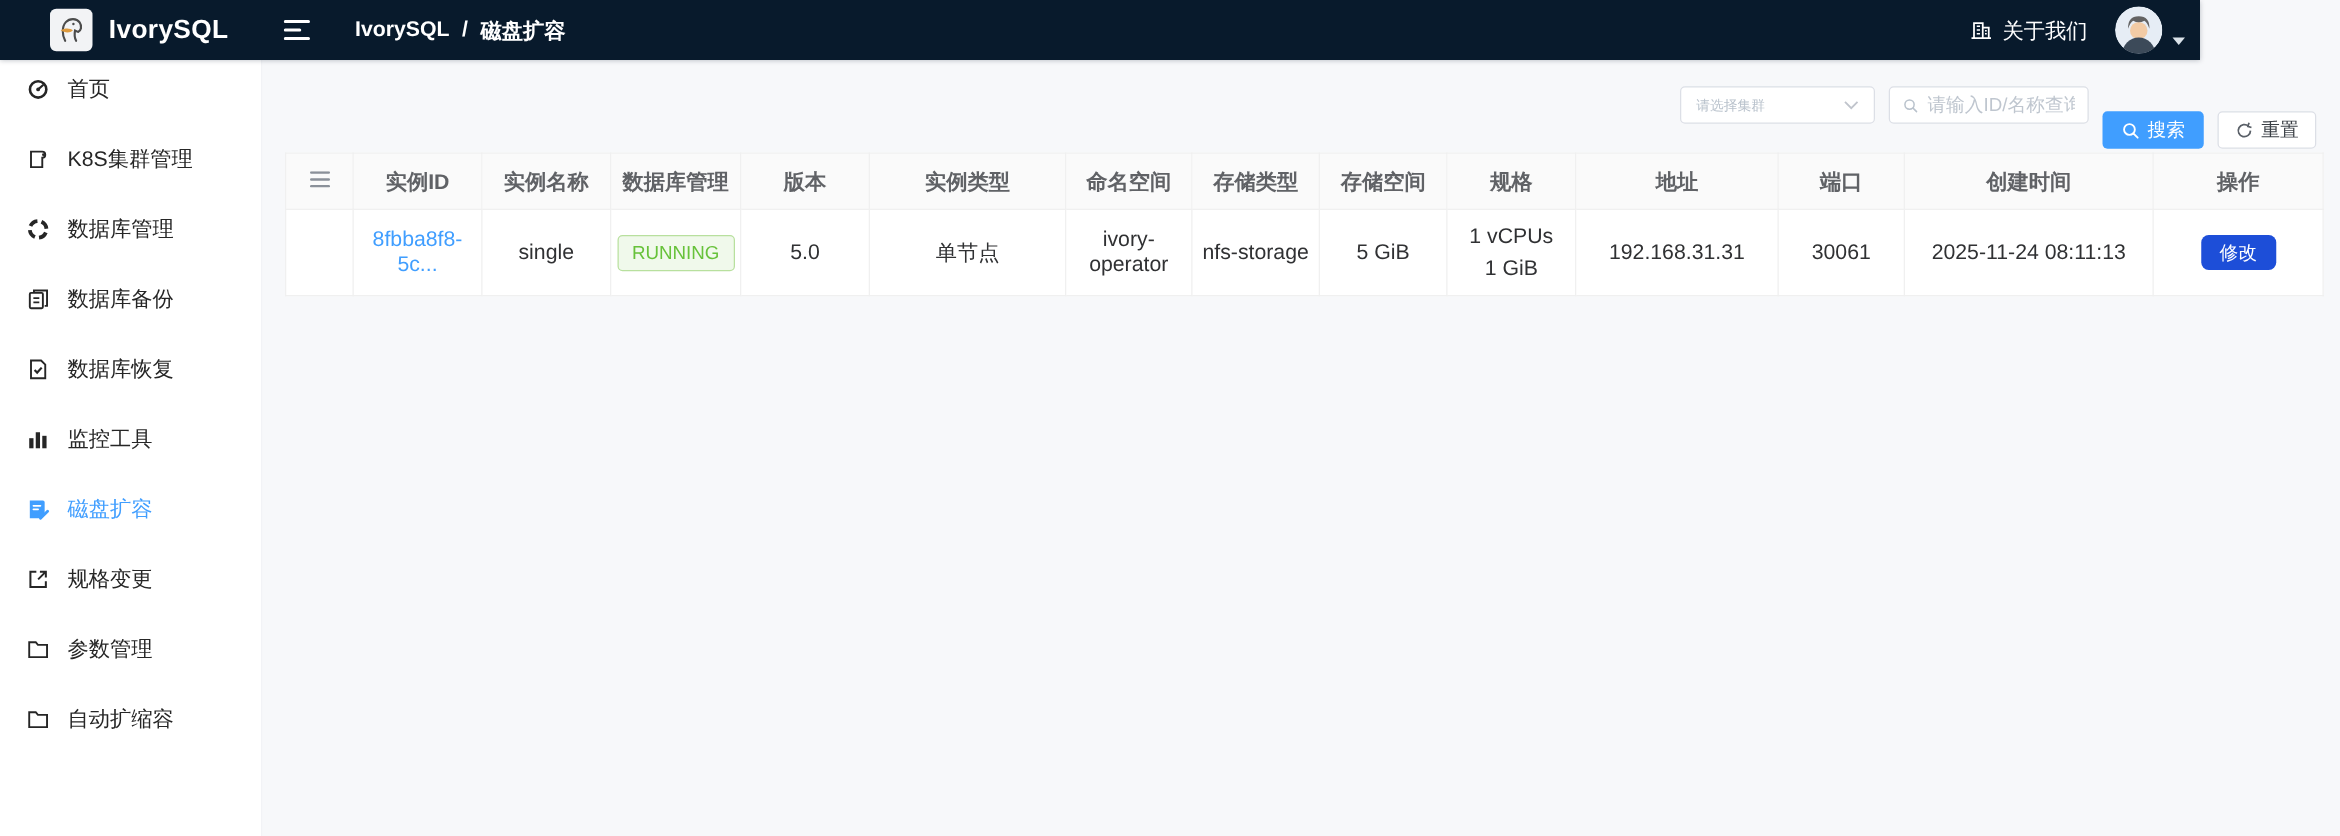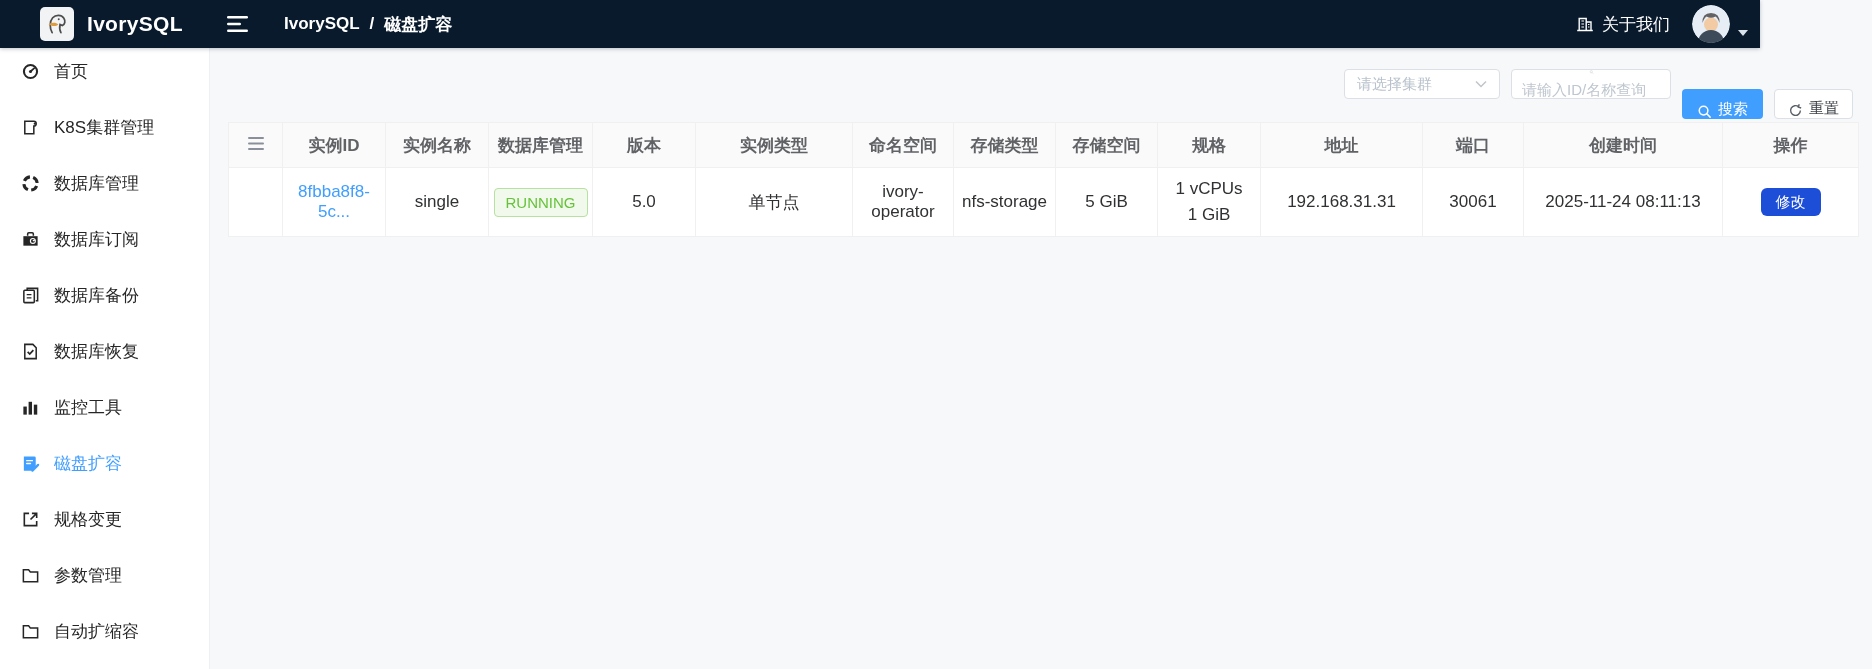--- a/index.html
+++ b/index.html
@@ -37,28 +37,28 @@
   .side-item.active { color:#409eff; }
 
   
   .content { position:absolute; left:210px; top:48px; right:0; bottom:0;
              background:#f7f8fa; }
   .filter-bar { position:absolute; top:21px; right:19px; display:flex; gap:11px;
                 height:30px; align-items:center; }
   .select { width:156px; height:30px; background:#fff; border:1px solid #dcdfe6;
             border-radius:4px; display:flex; align-items:center;
             justify-content:space-between; padding:0 12px; color:#b9c2cc;
-            font-size:15px; cursor:pointer; }
+            font-size:11px; cursor:pointer; }
   .search-box { width:160px; height:30px; background:#fff; border:1px solid #dcdfe6;
                 border-radius:4px; display:flex; align-items:center; gap:7px;
-                padding:0 10px; color:#b9c2cc;flex-direction:column; }
+                padding:0 10px; color:#b9c2cc; }
   .search-box input { border:none; outline:none; width:100%; font-size:15px;
                       color:#333; background:transparent; }
   .search-box input::placeholder { color:#bfc6cf; }
-  .btn { height:30px; border-radius:4px; display:flex; align-items:flex-end;
+  .btn { height:30px; border-radius:4px; display:flex; align-items:center;
          gap:6px; font-size:15px; cursor:pointer;margin-top:40px; }
   .btn-primary { background:#409eff; color:#fff; border:none; padding:0 15px; }
   .btn-plain { background:#fff; border:1px solid #dcdfe6; color:#3a3f45; padding:0 13px; }
 
   
   .grid { position:absolute; left:18px; top:74px; width:1630px;
           border-collapse:collapse; background:#fff; table-layout:fixed; }
   .grid th, .grid td { border:1px solid #f0f0f0; text-align:center; overflow:hidden; }
   .grid th { background:#fafafa; height:45px; font-size:17px; color:#606266;
              font-weight:700; }
@@ -142,31 +142,20 @@
 
   <div class="side-item">
     <span class="sicon">
       <svg width="19" height="19" viewBox="0 0 20 20" fill="none">
         <circle cx="10" cy="10" r="7" stroke="#262626" stroke-width="3.2" stroke-dasharray="7.5 3.5" transform="rotate(22 10 10)"></circle>
       </svg>
     </span>
     <span class="slabel">数据库管理</span>
   </div>
 
-  <div class="side-item">
-    <span class="sicon">
-      <svg width="19" height="19" viewBox="0 0 20 20">
-        <path d="M2.5 6.5 h15 v10 h-15 Z" fill="#262626"></path>
-        <path d="M7 6 V4.2 a1.2 1.2 0 0 1 1.2-1.2 h3.6 A1.2 1.2 0 0 1 13 4.2 V6" fill="none" stroke="#262626" stroke-width="1.6"></path>
-        <path d="M12.5 11.5 l2-1" stroke="#fff" stroke-width="1.3"></path>
-        <circle cx="12.5" cy="11.5" r="2.6" fill="none" stroke="#fff" stroke-width="1.2"></circle>
-      </svg>
-    </span>
-    <span class="slabel">数据库订阅</span>
-  </div>
 
   <div class="side-item">
     <span class="sicon">
       <svg width="19" height="19" viewBox="0 0 20 20" fill="none" stroke="#262626" stroke-width="1.6">
         <rect x="3" y="4.5" width="11" height="13" rx="1"></rect>
         <path d="M6.5 4.5 V2.5 h11 v13 h-2"></path>
         <path d="M6 9 h5 M6 12.5 h5" stroke-width="1.4"></path>
       </svg>
     </span>
     <span class="slabel">数据库备份</span>

